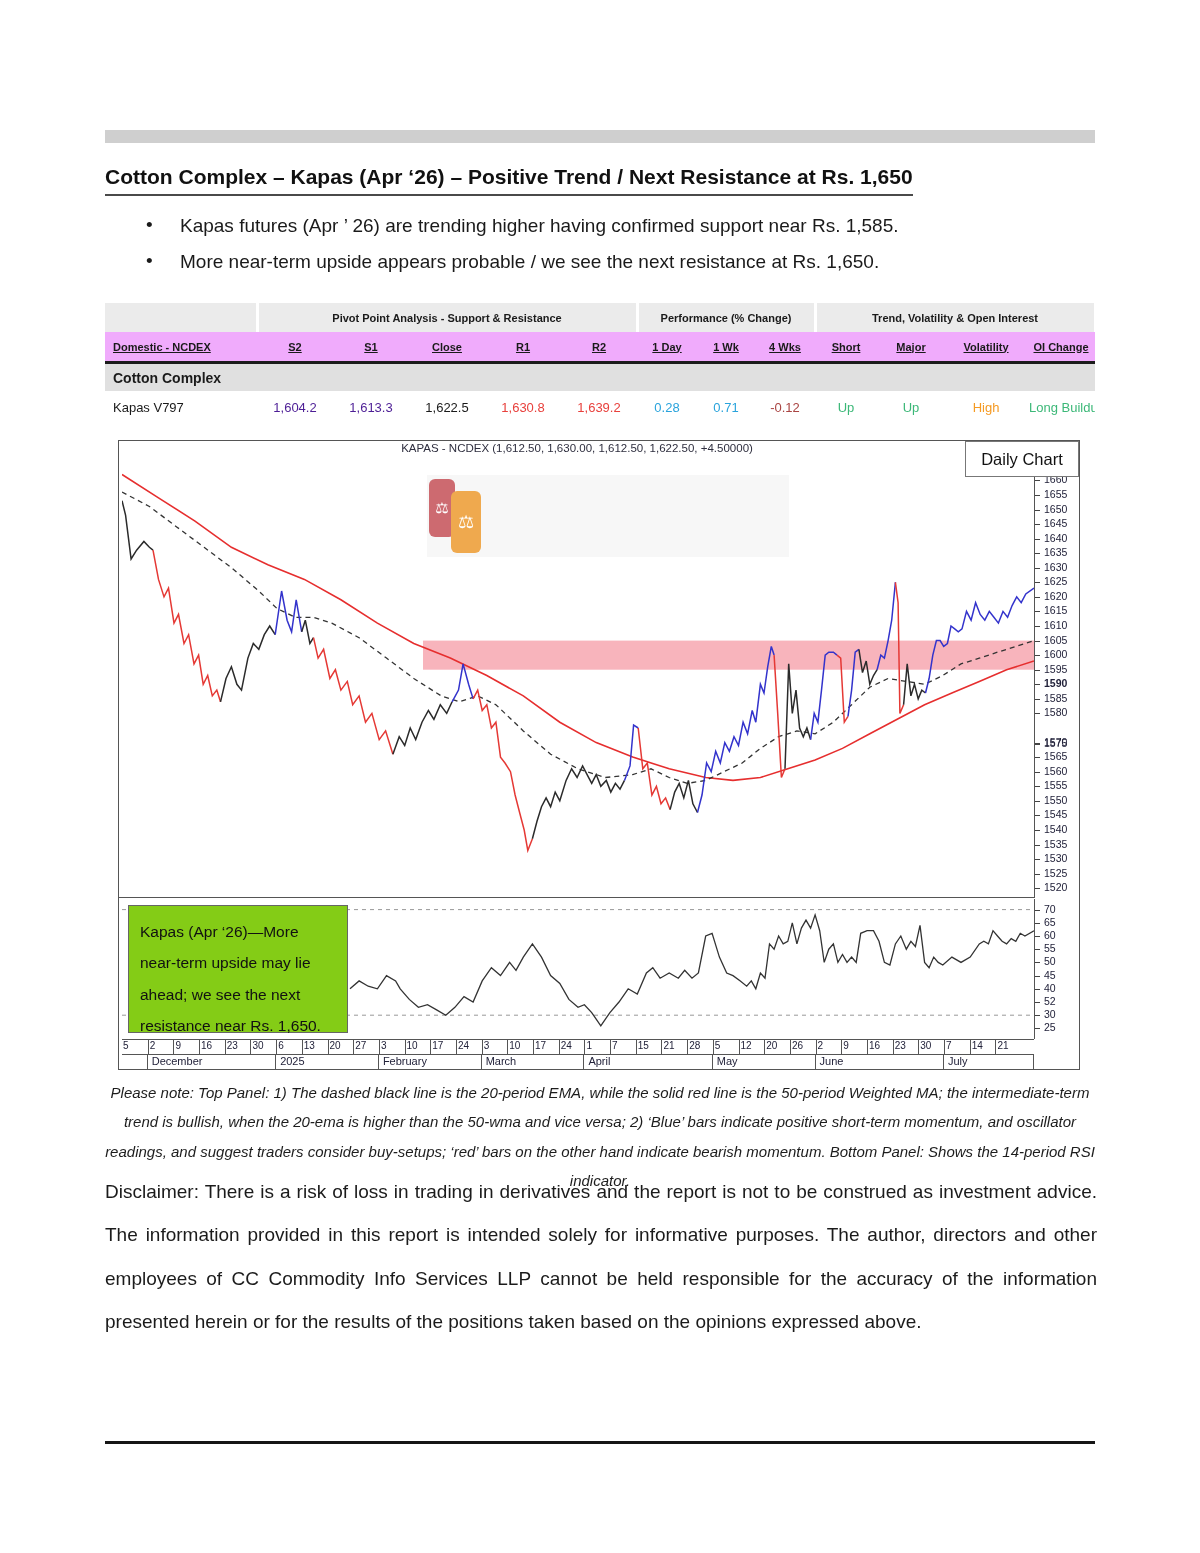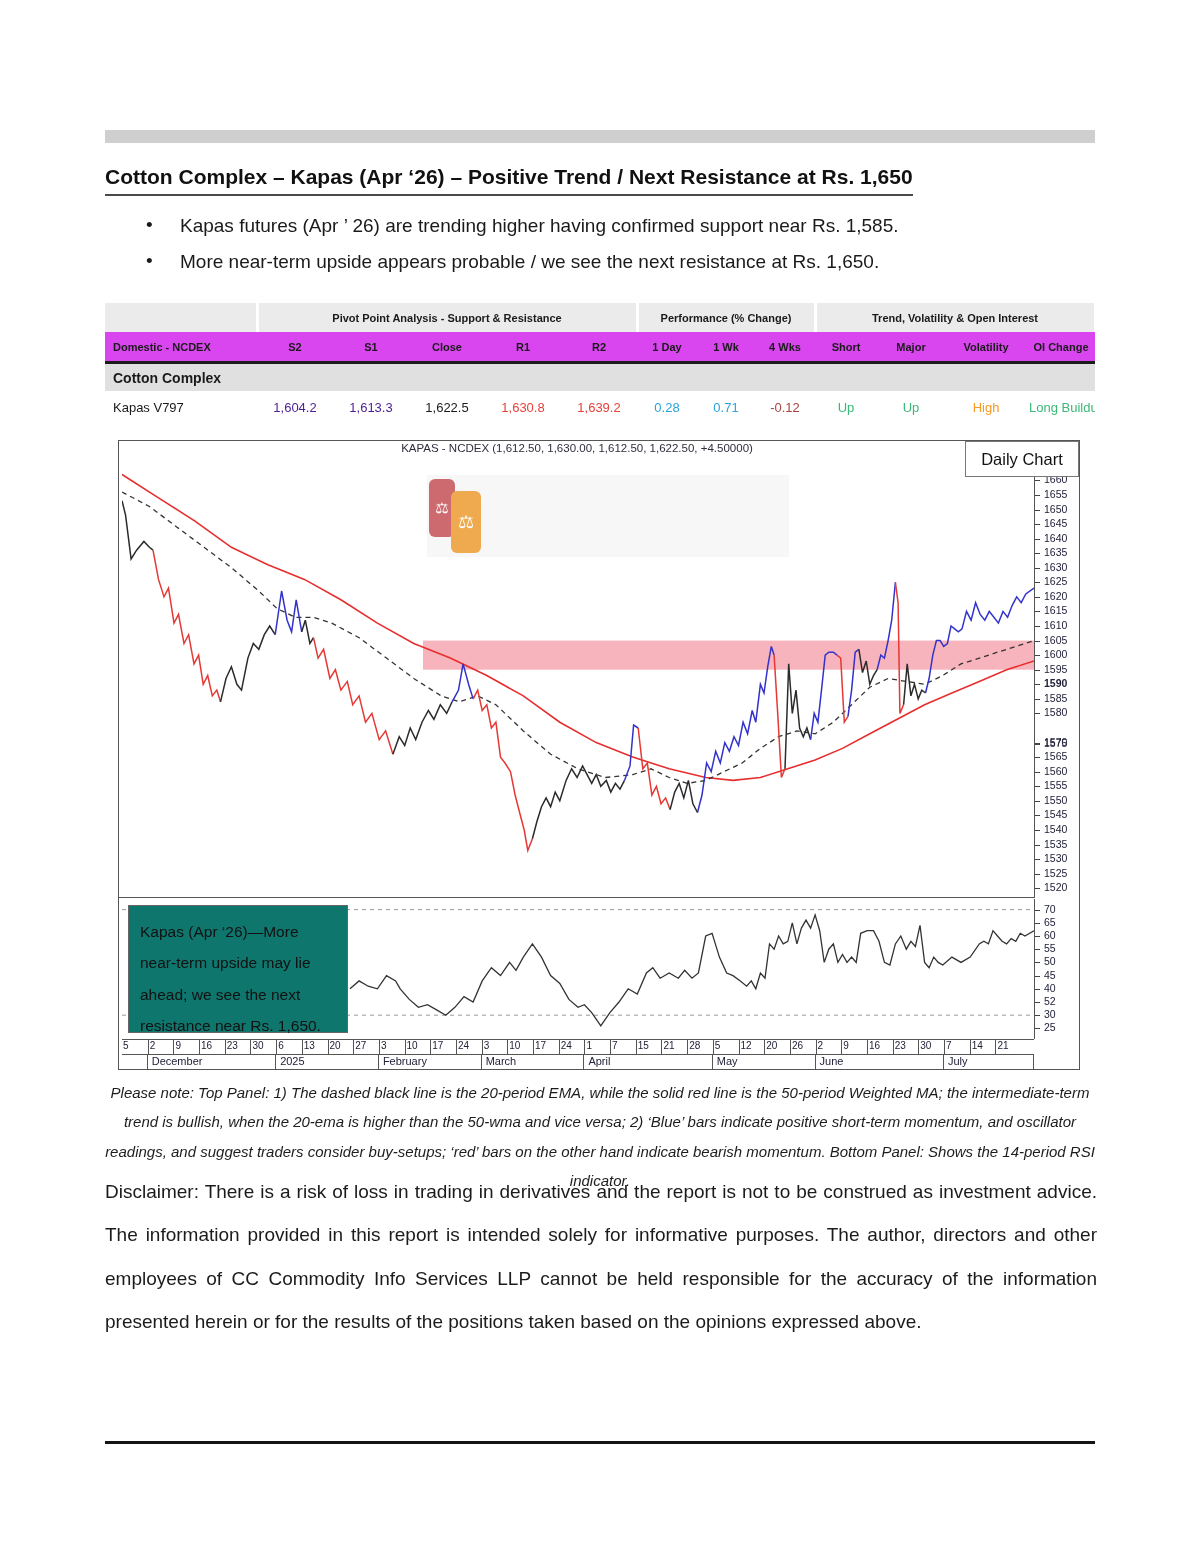--- a/index.html
+++ b/index.html
@@ -10,21 +10,21 @@
   .title{position:absolute;top:165px;left:105px;font-size:21px;font-weight:bold;color:#111;
          border-bottom:2px solid #4a4a4a;padding-bottom:5px;}
   .bullets{position:absolute;top:215px;left:138px;width:930px;margin:0;padding:0;list-style:none;}
   .bullets li{font-size:19px;margin-bottom:14px;padding-left:42px;position:relative;}
   .bullets li::before{content:"•";position:absolute;left:8px;top:-1px;font-size:19px;}
   
   .ptable{position:absolute;top:303px;left:105px;width:990px;border-collapse:collapse;table-layout:fixed;}
   .ptable th,.ptable td{font-size:11px;padding:0 2px;white-space:nowrap;overflow:hidden;}
   .grow th{background:#ebebeb;height:29px;font-weight:bold;border-left:3px solid #fff;border-right:3px solid #fff;}
   .grow th.blank{background:#ebebeb;border-left:none;}
-  .crow th{background:#d946ef;height:29px;font-weight:bold;text-align:center;}
+  .crow th{background:#f0abfc;height:29px;font-weight:bold;text-align:center;text-decoration:underline;}
   .crow th:first-child{text-align:left;padding-left:8px;}
   .crow{border-bottom:3px solid #1c1c1c;}
   .srow td{background:#e0e0e0;height:27px;text-align:left;padding-left:8px;font-weight:bold;font-size:14px;}
   .drow td{height:32px;text-align:center;font-size:13px;}
   .drow td:first-child{text-align:left;padding-left:8px;}
   .c-green{color:#4c1d95;} .c-red{color:#e8403c;} .c-cyan{color:#29a3dc;}
   .c-darkred{color:#a94442;} .c-wgreen{color:#3cb878;} .c-orange{color:#f59a23;}
   
   .chart{position:absolute;top:440px;left:118px;width:960px;height:628px;border:1px solid #555;background:#fff;}
   .ctitle{position:absolute;top:1px;left:0;width:916px;text-align:center;font-size:11.5px;color:#2e2e3e;}
@@ -40,21 +40,21 @@
   .wm-r2{position:absolute;left:24px;top:14px;width:30px;height:62px;background:#efa94e;border-radius:6px;
          display:flex;align-items:center;justify-content:center;color:#fff;font-size:18px;}
   .wm-t1{font-size:27px;font-weight:bold;color:#a3a3c2;letter-spacing:0;}
   .wm-t2{font-size:27px;font-weight:bold;color:#f0b266;}
   .pgutter{position:absolute;left:915px;top:16px;width:44px;height:440px;border-left:1px solid #555;z-index:3;}
   .rgutter{position:absolute;left:915px;top:458px;width:44px;height:140px;border-left:1px solid #555;z-index:3;}
   .ytick{position:absolute;left:0;padding-left:9px;font-size:10.5px;color:#22223a;}
   .ytick::before{content:"";position:absolute;left:0;top:7px;width:5px;height:1px;background:#444;}
   .panel-divider{position:absolute;left:0;top:456px;width:916px;height:1px;background:#555;}
   .rsiplot{position:absolute;left:3px;top:458px;width:912px;height:140px;}
-  .annot{position:absolute;left:6px;top:6px;width:196px;height:106px;background:#0f766e;border:1px solid #666;
+  .annot{position:absolute;left:6px;top:6px;width:196px;height:106px;background:#84cc16;border:1px solid #666;
          padding:10px 11px;font-size:15.5px;line-height:2.02;color:#111;z-index:5;}
   .xticks{position:absolute;left:3px;top:598px;width:912px;height:15px;border-top:1px solid #555;
           white-space:nowrap;overflow:hidden;z-index:2;}
   .xtcell{display:inline-block;height:15px;border-left:1px solid #555;font-size:10px;color:#22223a;
           vertical-align:top;padding-left:1px;box-sizing:border-box;}
   .xtcell:first-child{border-left:none;}
   .xmonths{position:absolute;left:3px;top:613px;width:912px;height:14px;border-top:1px solid #555;
            white-space:nowrap;overflow:hidden;z-index:2;}
   .xmcell{display:inline-block;height:14px;border-right:1px solid #555;font-size:11px;color:#22223a;
           vertical-align:top;padding-left:4px;box-sizing:border-box;}

